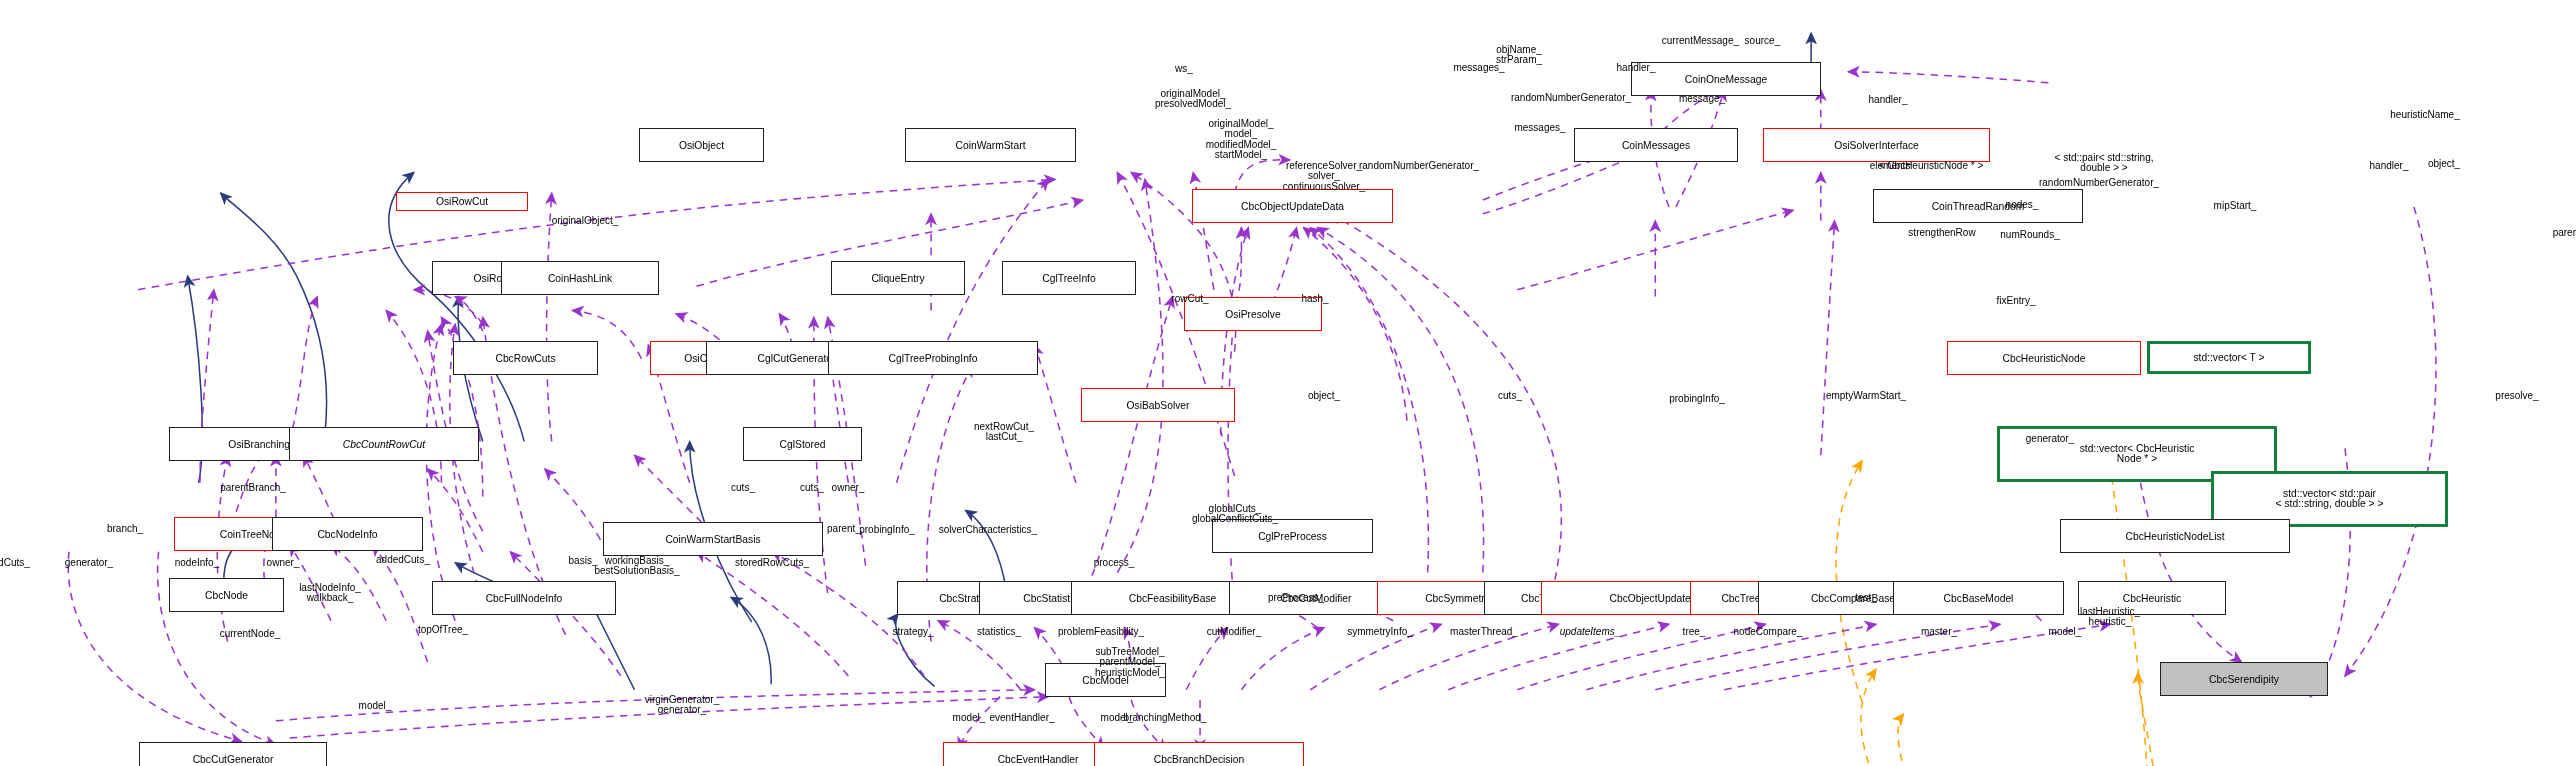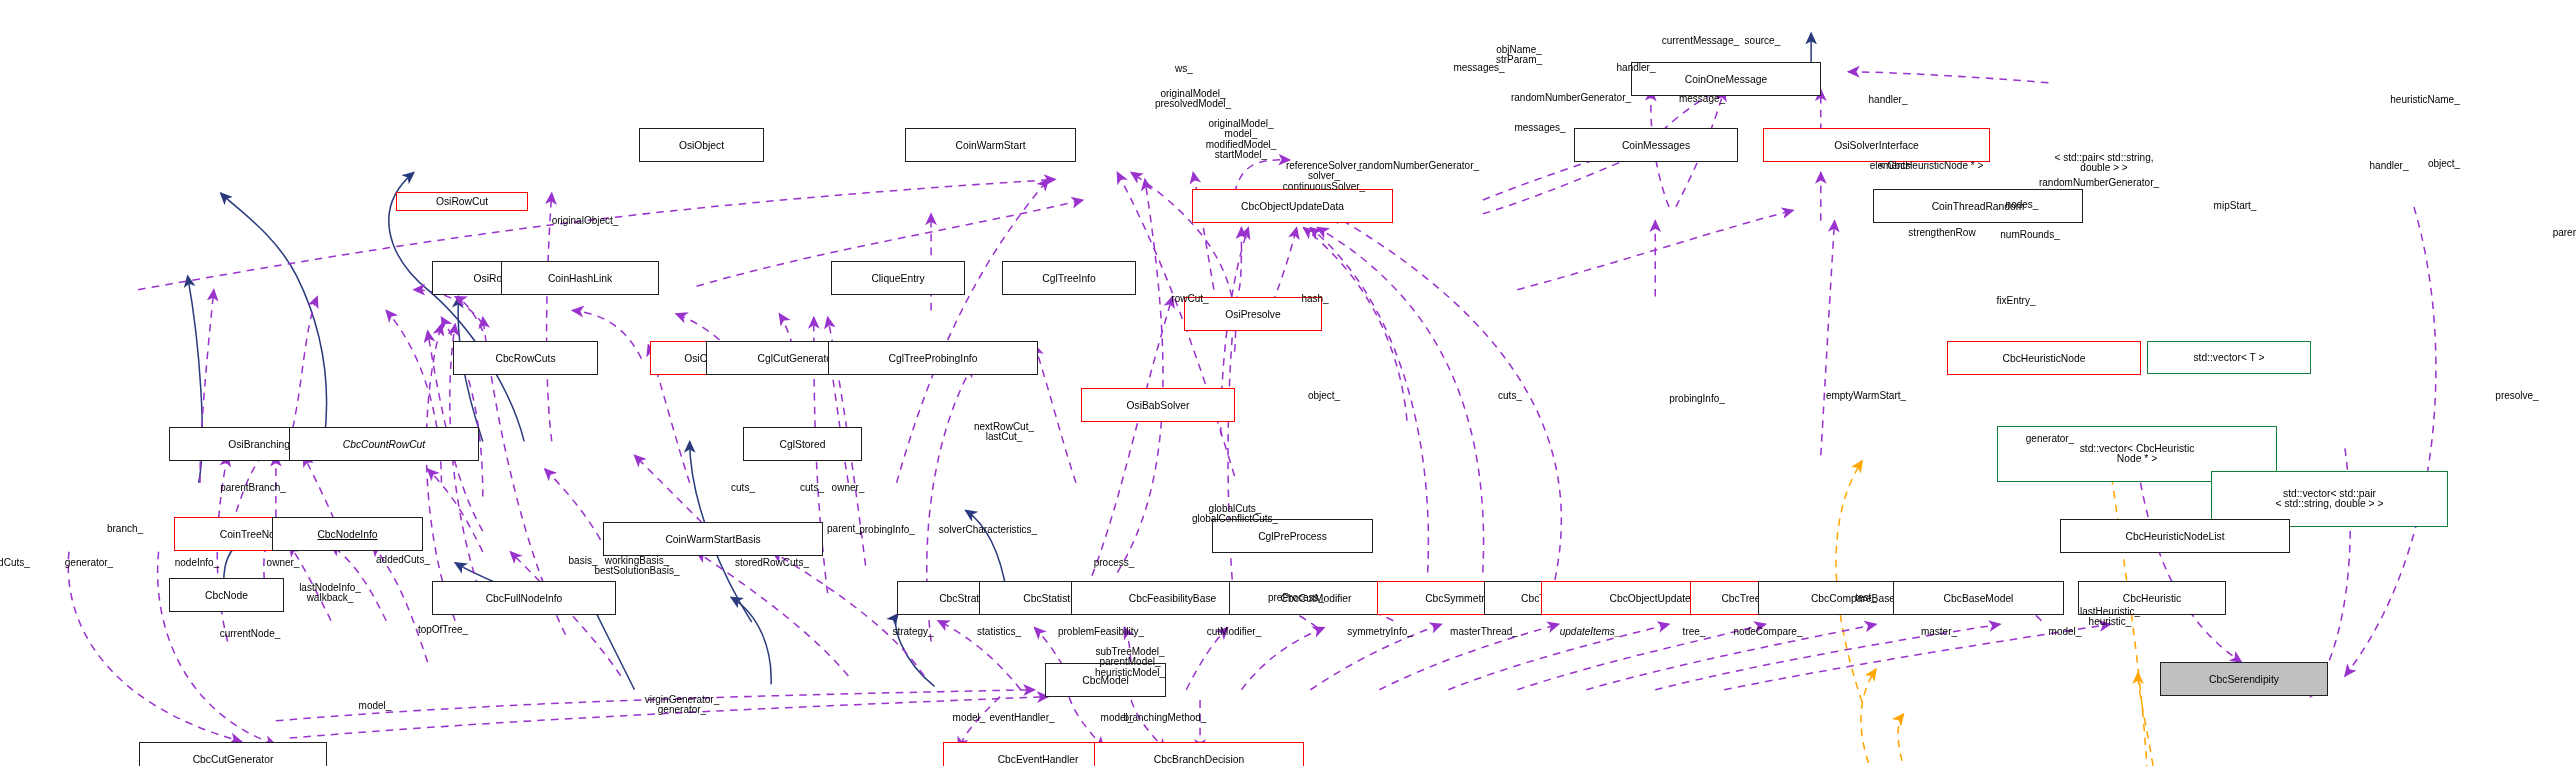--- a/index.html
+++ b/index.html
@@ -16,21 +16,21 @@
     background:#ffffff;
     font-size:10.3px;
     line-height:11px;
     color:#000000;
     white-space:nowrap;
     padding:0 4.1px;
     z-index:5;
   }
   .node.k-normal{border:1.1px solid #1f1f1f;}
   .node.k-red{border:1.2px solid #ff0000;}
-  .node.k-grey{border:1px solid #15803d;}
+  .node.k-grey{border:3px solid #15803d;}
   .node.k-filled{border:1.1px solid #1f1f1f;background:#c0c0c0;}
   .node .nlabel{display:block;}
   .node.two-line{line-height:10.3px;white-space:normal;}
 
   .elabel{
     position:absolute;
     font-size:10px;
     line-height:10.3px;
     color:#000000;
     white-space:pre;
@@ -265,21 +265,21 @@
       </div>
       <div class="node k-normal" style="left: 289px; top: 427px; width: 190px; height: 34px; font-style: italic;">
         <span class="nlabel">CbcCountRowCut</span>
       </div>
       <div class="node k-grey two-line" style="left: 2211px; top: 471px; width: 237px; height: 56px;">
         <span class="nlabel">std::vector&lt; std::pair<br>&lt; std::string, double &gt; &gt;</span>
       </div>
       <div class="node k-red" style="left: 174px; top: 517px; width: 158px; height: 34px;">
         <span class="nlabel">CoinTreeNode</span>
       </div>
-      <div class="node k-normal" style="left: 272px; top: 517px; width: 151px; height: 34px; text-decoration: underline;">
+      <div class="node k-normal" style="left: 272px; top: 517px; width: 151px; height: 34px;">
         <span class="nlabel">CbcNodeInfo</span>
       </div>
       <div class="node k-normal" style="left: 603px; top: 522px; width: 220px; height: 34px;">
         <span class="nlabel">CoinWarmStartBasis</span>
       </div>
       <div class="node k-normal" style="left: 2060px; top: 519px; width: 230px; height: 34px;">
         <span class="nlabel">CbcHeuristicNodeList</span>
       </div>
       <div class="node k-normal" style="left: 1212px; top: 519px; width: 161px; height: 34px;">
         <span class="nlabel">CglPreProcess</span>
@@ -345,21 +345,21 @@
       <div class="elabel c" style="left: 1519px; top: 55px; transform: translate(-50%, -50%);">objName_<br>strParam_</div>
       <div class="elabel c" style="left: 1479px; top: 68px; transform: translate(-50%, -50%);">messages_</div>
       <div class="elabel c" style="left: 1636px; top: 68px; transform: translate(-50%, -50%);">handler_</div>
       <div class="elabel c" style="left: 2444px; top: 164px; transform: translate(-50%, -50%);">object_</div>
       <div class="elabel c" style="left: 1184px; top: 69px; transform: translate(-50%, -50%);">ws_</div>
       <div class="elabel c" style="left: 585px; top: 221px; transform: translate(-50%, -50%);">originalObject_</div>
       <div class="elabel c" style="left: 1942px; top: 233px; transform: translate(-50%, -50%);">strengthenRow</div>
       <div class="elabel c" style="left: 2581px; top: 233px; transform: translate(-50%, -50%);">parentSolver</div>
       <div class="elabel c" style="left: 1571px; top: 98px; transform: translate(-50%, -50%);">randomNumberGenerator_</div>
       <div class="elabel c" style="left: 1888px; top: 100px; transform: translate(-50%, -50%);">handler_</div>
-      <div class="elabel c" style="left: 2425px; top: 100px; transform: translate(-50%, -50%); text-align: center;">heuristicName_</div>
+      <div class="elabel c" style="left: 2425px; top: 115px; transform: translate(-50%, -50%); text-align: center;">heuristicName_</div>
       <div class="elabel c" style="left: 1190px; top: 299px; transform: translate(-50%, -50%);">rowCut_</div>
       <div class="elabel c" style="left: 1315px; top: 299px; transform: translate(-50%, -50%);">hash_</div>
       <div class="elabel c" style="left: 2016px; top: 301px; transform: translate(-50%, -50%);">fixEntry_</div>
       <div class="elabel c" style="left: 1193px; top: 99px; transform: translate(-50%, -50%);">originalModel_<br>presolvedModel_</div>
       <div class="elabel c" style="left: 1540px; top: 128px; transform: translate(-50%, -50%);">messages_</div>
       <div class="elabel c" style="left: 1241px; top: 140px; transform: translate(-50%, -50%);">originalModel_<br>model_<br>modifiedModel_<br>startModel_</div>
       <div class="elabel c" style="left: 1324px; top: 176px; transform: translate(-50%, -50%);">referenceSolver_<br>solver_<br>continuousSolver_</div>
       <div class="elabel c" style="left: 1419px; top: 166px; transform: translate(-50%, -50%);">randomNumberGenerator_</div>
       <div class="elabel c" style="left: 1890px; top: 166px; transform: translate(-50%, -50%);">elements</div>
       <div class="elabel c" style="left: 1931px; top: 166px; transform: translate(-50%, -50%);">&lt; CbcHeuristicNode * &gt;</div>

